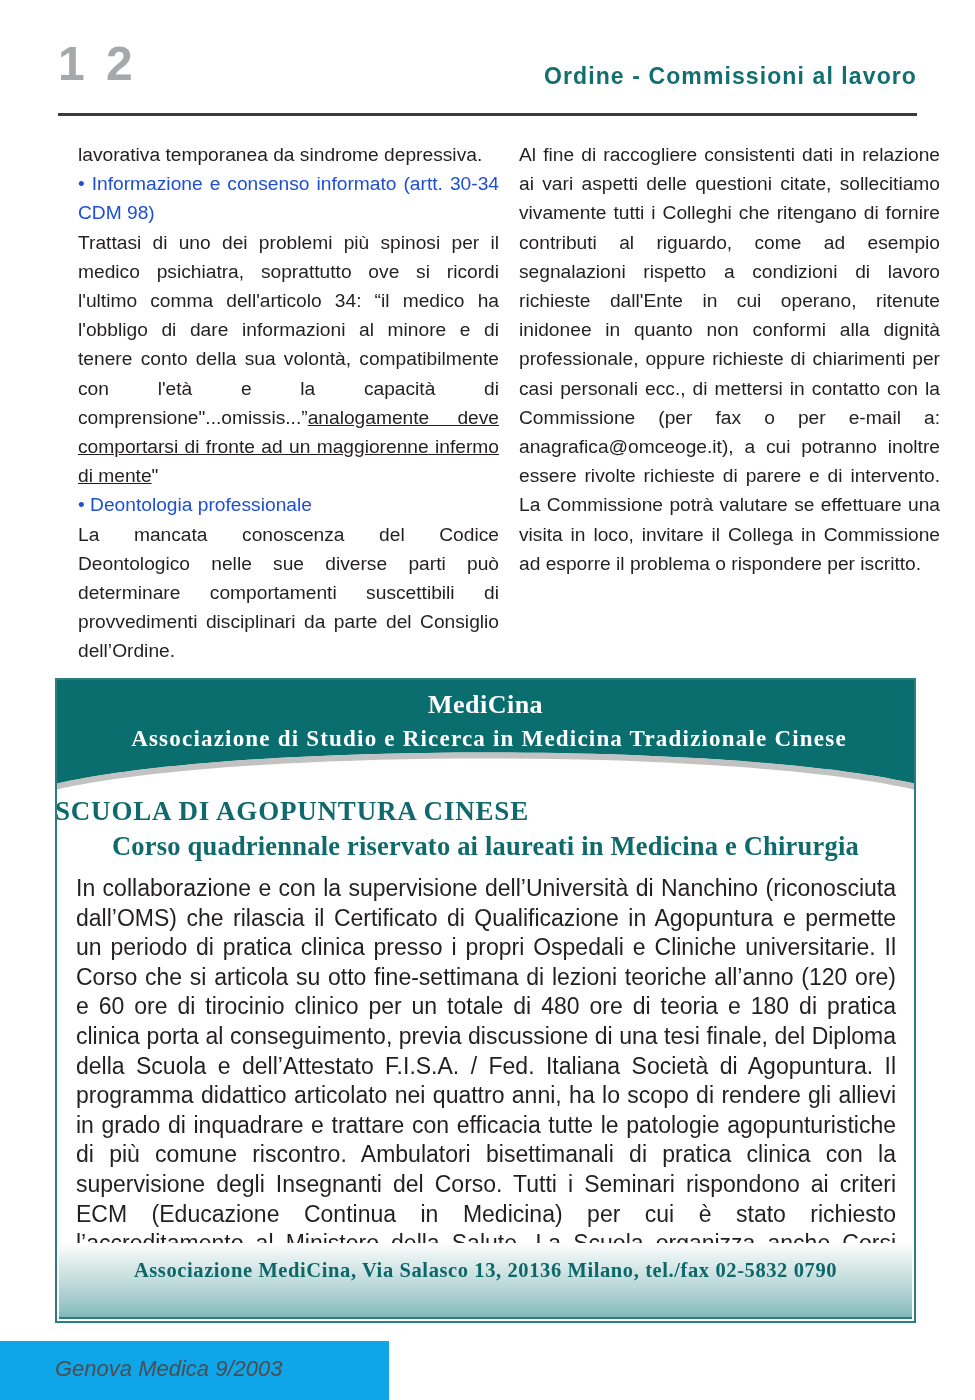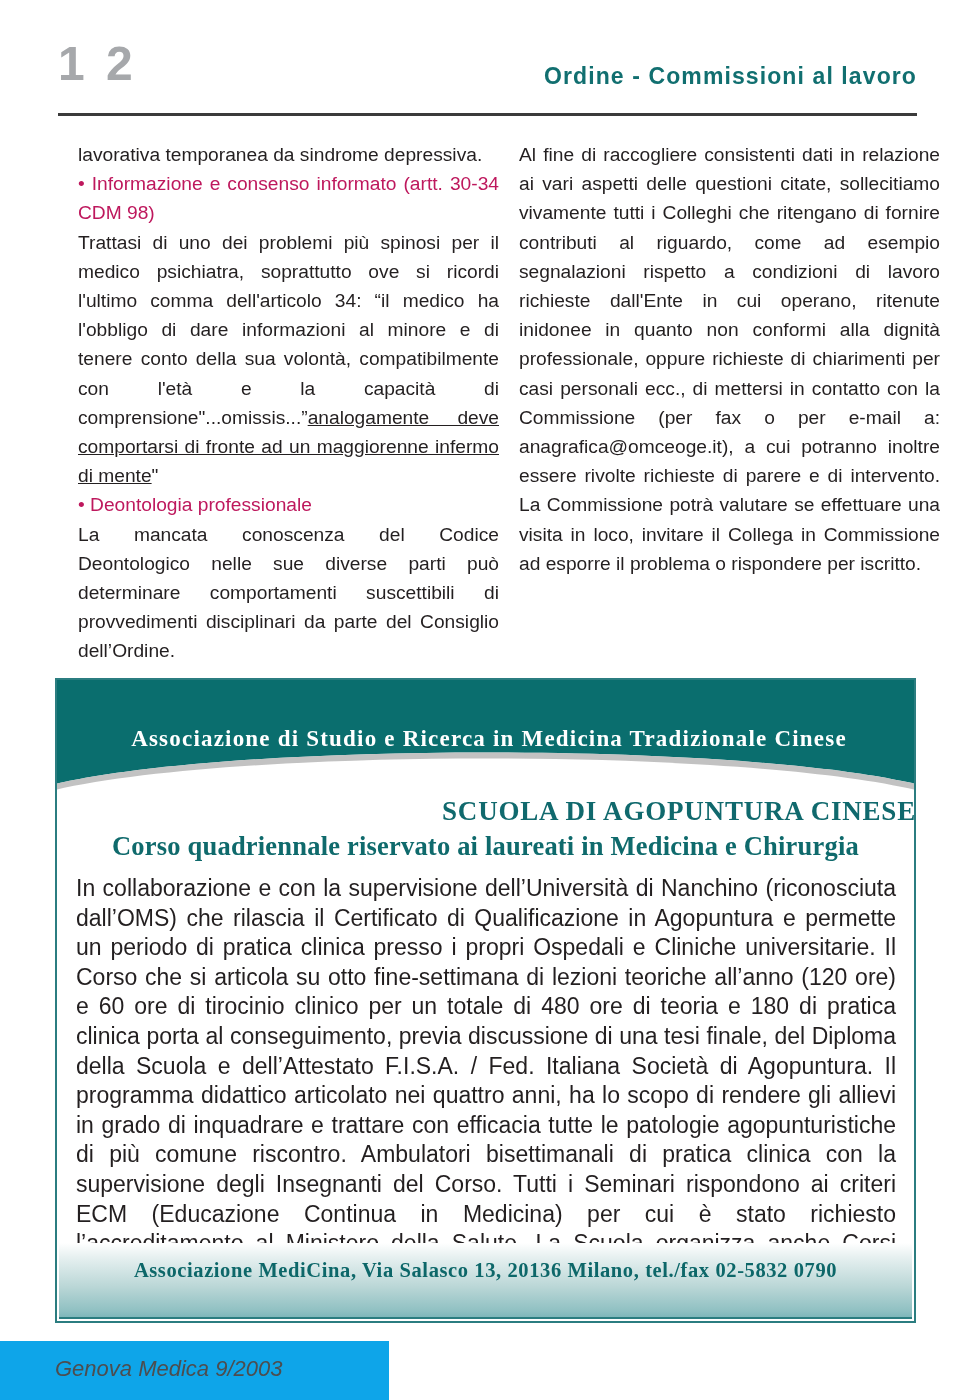--- a/index.html
+++ b/index.html
@@ -72,21 +72,21 @@
   .para {
     font-size: 19.2px;
     line-height: 29.2px;
     color: #231f20;
     text-align: justify;
     margin: 0;
     white-space: pre-line;
   }
   .para.lastline-natural { text-align-last: left; }
   .para.heading {
-    color: #be185d;
+    color: #1d4ed8;
     text-align: justify;
   }
   .u { text-decoration: underline; }
 
   
   #advert {
     position: absolute;
     left: 55px;
     top: 678px;
     width: 861px;
@@ -140,21 +140,21 @@
     left: 0;
     top: 60px;
     width: 861px;
     height: 68px;
   }
 
   #advert-h1 {
     position: absolute;
     left: 0; right: 0;
     top: 118px;
-    text-align: right;
+    text-align: left;
     color: #10696d;
     font-family: "Liberation Serif", serif;
     font-weight: bold;
     font-size: 27px;
     letter-spacing: 0.8px;
   }
   #advert-h2 {
     position: absolute;
     left: 0; right: 0;
     top: 153px;
@@ -250,20 +250,21 @@
 
   <div class="column" id="col-right">
     <p class="para">Al fine di raccogliere consistenti dati in relazione ai vari aspetti delle questioni citate, sollecitiamo vivamente tutti i Colleghi che ritengano di fornire contributi al riguardo, come ad esempio segnalazioni rispetto a condizioni di lavoro richieste dall'Ente in cui operano, ritenute inidonee in quanto non conformi alla dignità professionale, oppure richieste di chiarimenti per casi personali ecc., di mettersi in contatto con la Commissione (per fax o per e-mail a: anagrafica@omceoge.it), a cui potranno inoltre essere rivolte richieste di parere e di intervento. La Commissione potrà valutare se effettuare una visita in loco, invitare il Collega in Commissione ad esporre il problema o rispondere per iscritto.</p>
   </div>
 
 </div>
 
 <div id="advert">
 
   <div id="advert-head">
+    <div id="advert-title">MediCina</div>
     <div id="advert-subtitle">Associazione di Studio e Ricerca in Medicina Tradizionale Cinese</div>
   </div>
 
   <svg id="advert-curve" viewBox="0 0 861 68" preserveAspectRatio="none">
     <path d="M0,68 L0,46 C180,4 681,4 861,46 L861,68 Z" fill="#ffffff"></path>
     <path d="M0,46 C180,4 681,4 861,46 L861,52 C681,10 180,10 0,52 Z" fill="#b7b7b7" opacity="0.85"></path>
   </svg>
 
   <div id="advert-h1">SCUOLA DI AGOPUNTURA CINESE</div>
   <div id="advert-h2">Corso quadriennale riservato ai laureati in Medicina e Chirurgia</div>

